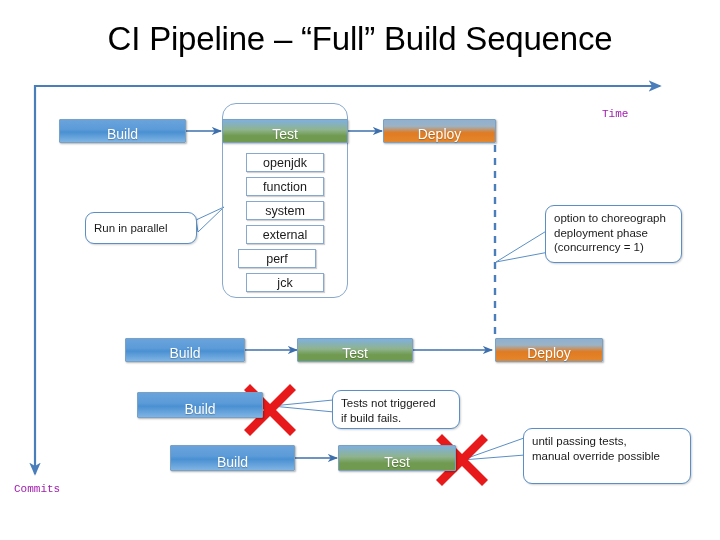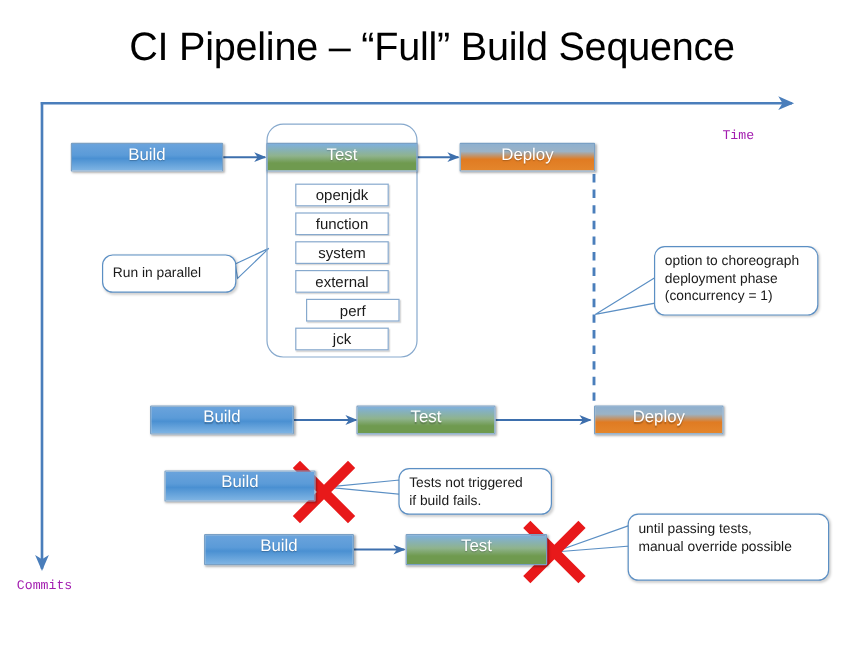--- a/index.html
+++ b/index.html
@@ -48,21 +48,21 @@
     font-family: Liberation Mono, monospace;
   }
   
   .pbox {
     position: absolute;
     border: 1px solid #7aa0c4;
     box-sizing: border-box;
     color: #ffffff;
     font-size: 14px;
     display: flex;
-    align-items: flex-start;
+    align-items: flex-end;
     justify-content: center;
     text-shadow: 0 1px 1px rgba(0,0,0,0.25);
     box-shadow: 1px 1px 2px rgba(0,0,0,0.30);
     border-radius: 1px;
   }
   .pbox.build {
     background: linear-gradient(to bottom, #6aa3dc 0%, #5b9bd8 42%, #4a90d2 55%, #7fb4e3 100%);
   }
   .pbox.test {
     background: linear-gradient(to bottom, #7fb0dd 0%, #8fb38d 45%, #6f9a4f 72%, #6f9a4f 100%);
@@ -180,21 +180,21 @@
   </div>
   <div class="subtest" style="left:246px; top:177px; width:78px; height:19px;">
     <span>function</span>
   </div>
   <div class="subtest" style="left:246px; top:201px; width:78px; height:19px;">
     <span>system</span>
   </div>
   <div class="subtest" style="left:246px; top:225px; width:78px; height:19px;">
     <span>external</span>
   </div>
-  <div class="subtest" style="left:255px; top:249px; width:78px; height:19px;">
+  <div class="subtest" style="left:238px; top:249px; width:78px; height:19px;">
     <span>perf</span>
   </div>
   <div class="subtest" style="left:246px; top:273px; width:78px; height:19px;">
     <span>jck</span>
   </div>
 
   <div class="pbox build" style="left:125px; top:338px; width:120px; height:24px;">
     <span>Build</span>
   </div>
   <div class="pbox test" style="left:297px; top:338px; width:116px; height:24px;">

